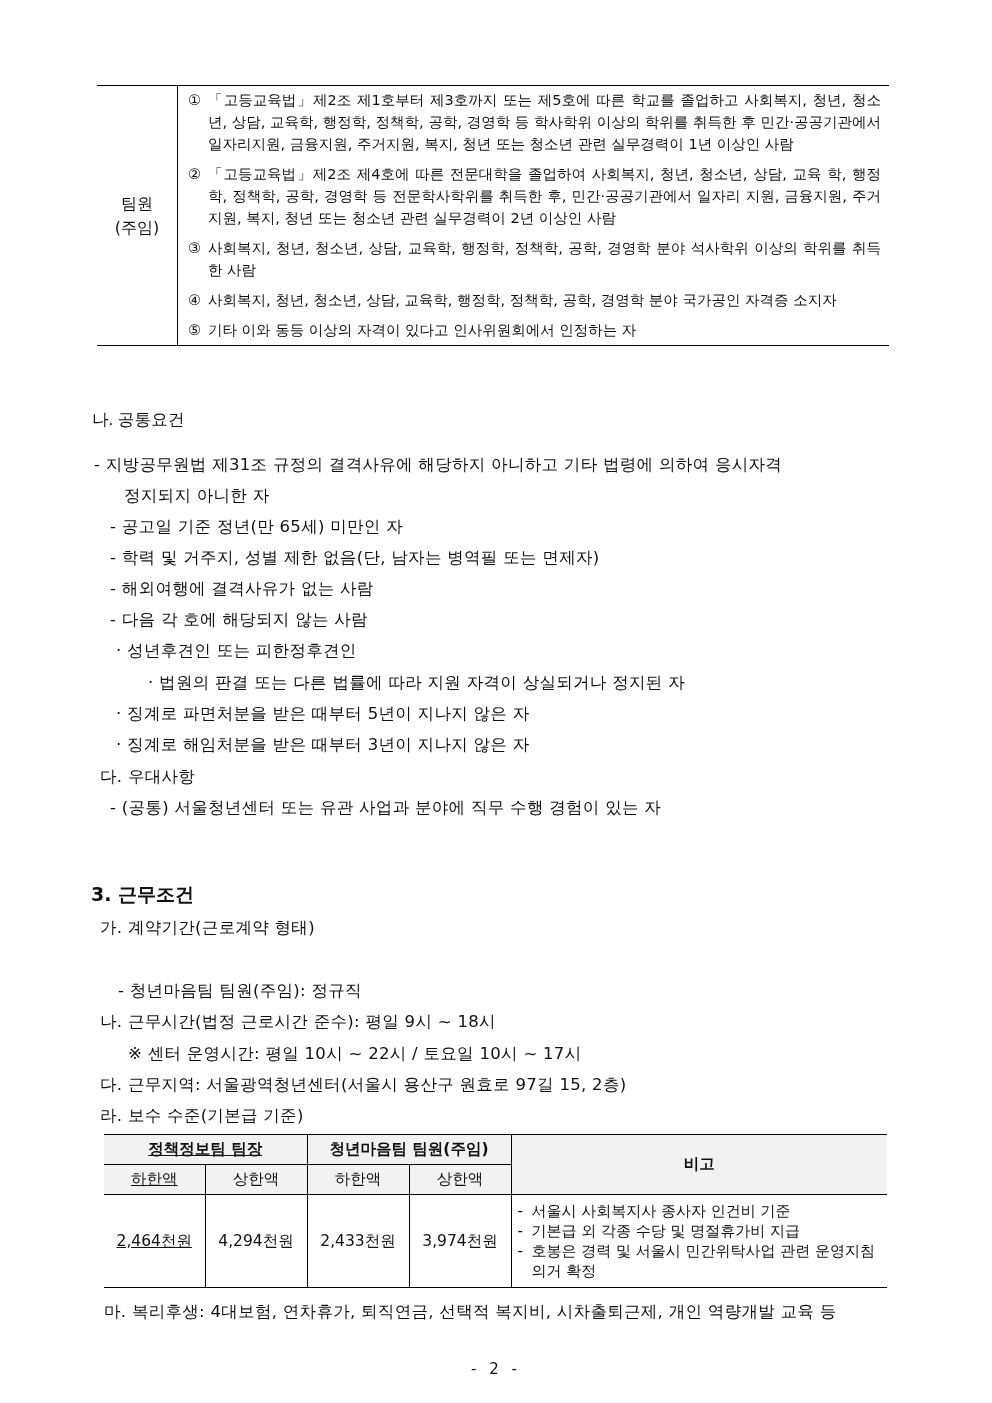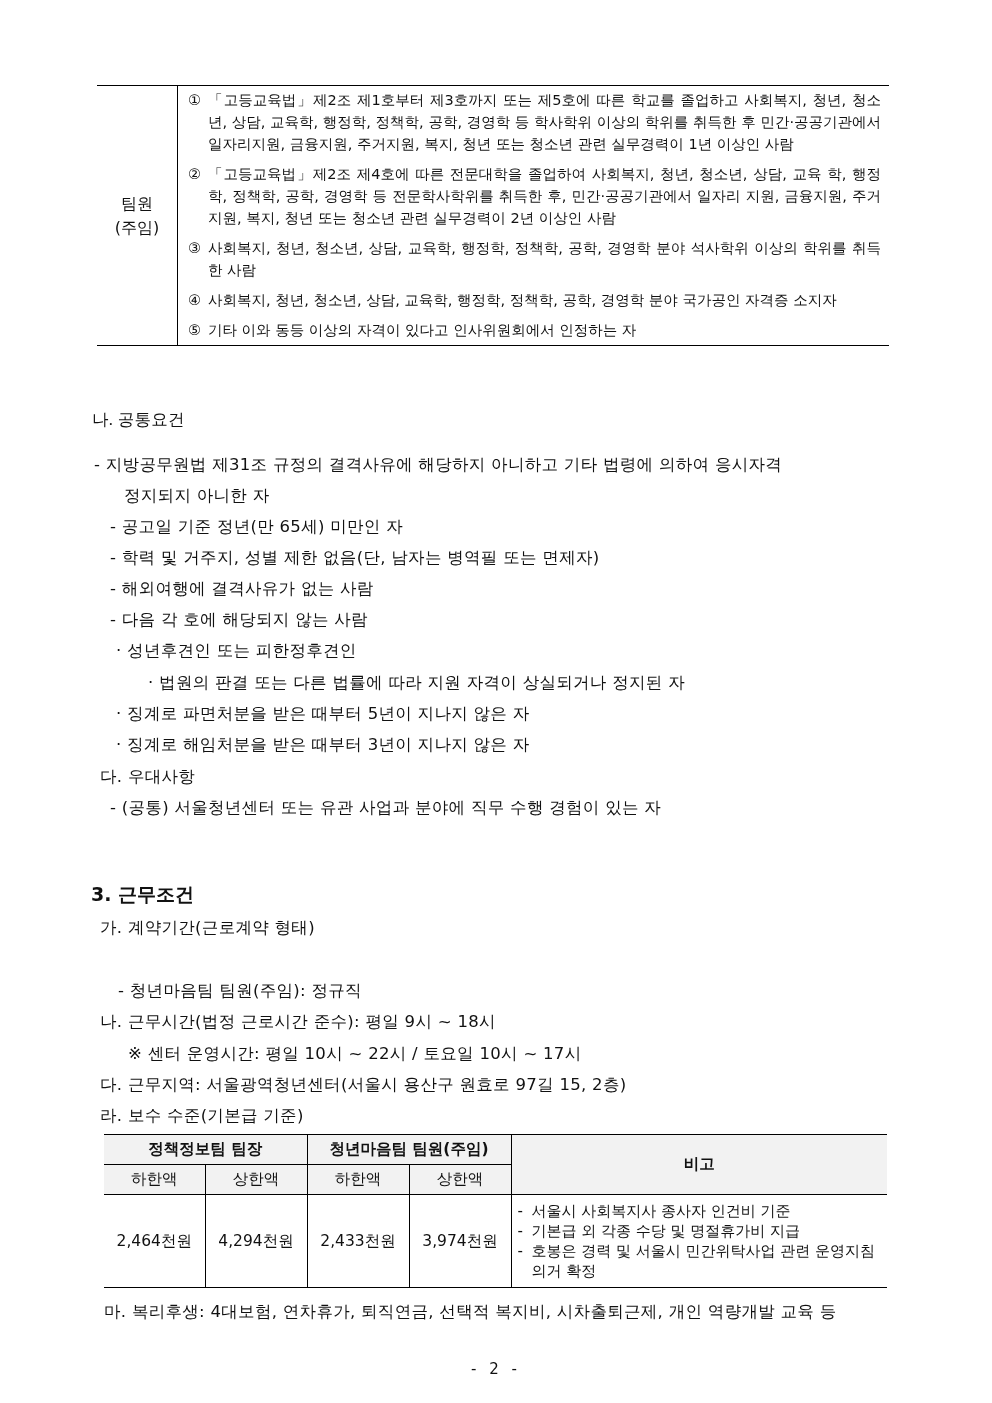--- a/index.html
+++ b/index.html
@@ -33,21 +33,21 @@
 
     
     .pay-table {
       position: absolute; left: 104px; top: 1134px; width: 783px;
       border-collapse: collapse; font-size: 15.5px;
       border-top: 1.5px solid #000; border-bottom: 1.5px solid #000;
     }
     .pay-table th, .pay-table td {
       border: 1px solid #000; text-align: center; padding: 0; font-weight: normal;
     }
-    .pay-table tr > :first-child { border-left: none; }
+    .pay-table tr > :first-child { border-left: none; text-decoration: underline; }
     .pay-table tr > :last-child { border-right: none; }
     .pay-table thead th { background: #f2f2f2; height: 29px; }
     .pay-table thead th.bold { font-weight: bold; }
     .pay-table td.amount { height: 92px; }
     .pay-table td.note { text-align: left; padding: 4px 6px; line-height: 20px; font-size: 15px; }
     .note-line { display: flex; }
     .note-dash { width: 14px; flex: none; }
 
     .page-number { position: absolute; left: 0; width: 992px; top: 1360px; text-align: center; font-size: 15px; letter-spacing: 4px; }
   </style>

